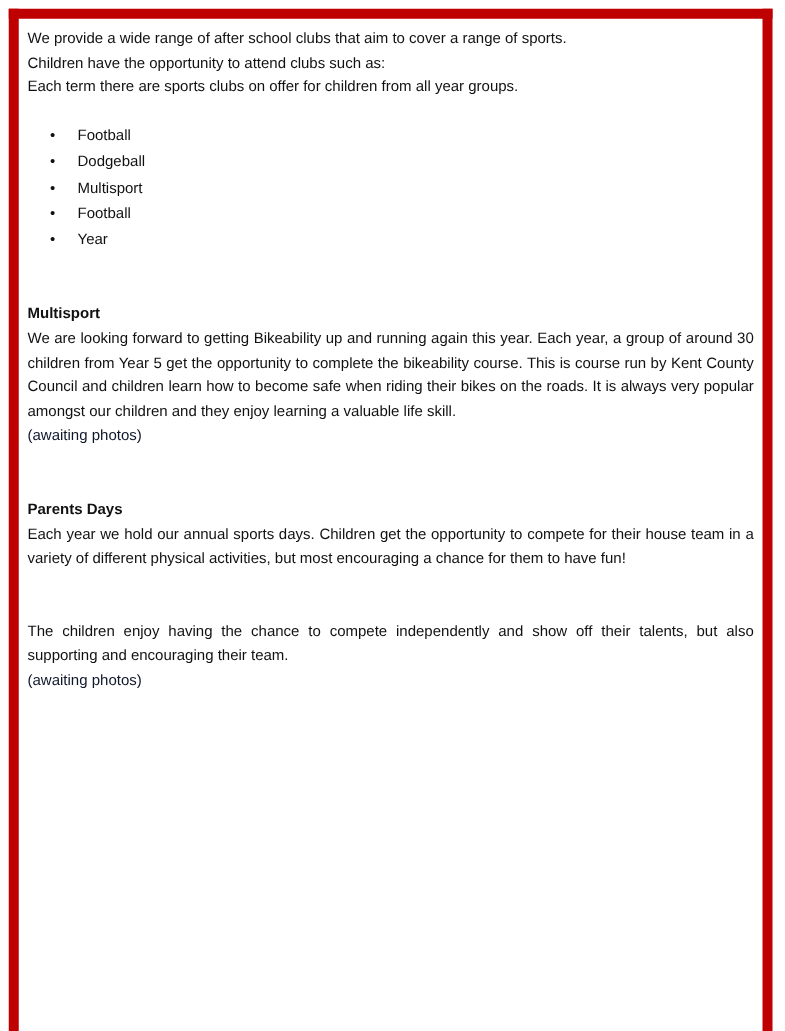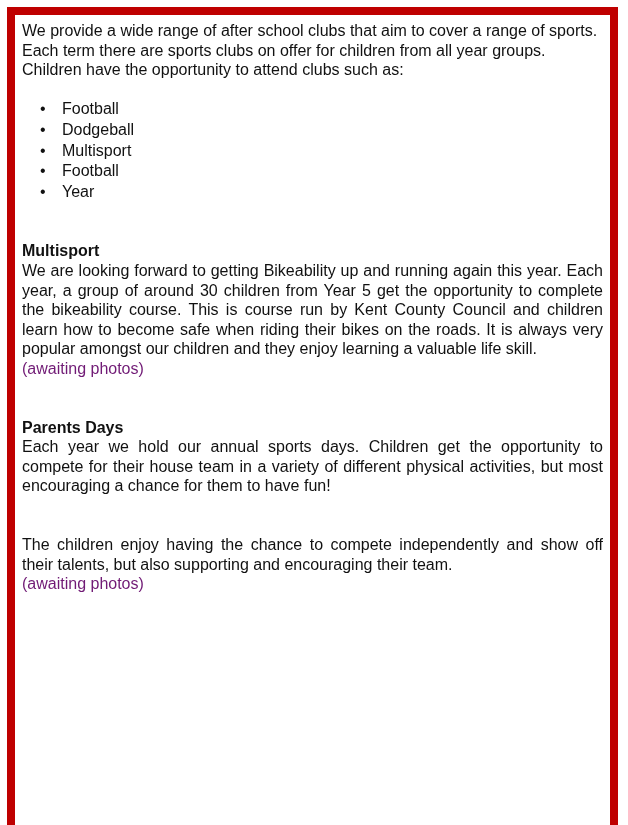--- a/index.html
+++ b/index.html
@@ -10,46 +10,46 @@
       width: 595px; height: 830px;
       border-left: 8px solid #bf0000;
       border-right: 8px solid #bf0000;
       border-top: 8px solid #bf0000;
       background: #ffffff;
     }
     .content {
       position: absolute;
       left: 22px; top: 21px;
       width: 581px;
-      font-size: 16px;
+      font-size: 12px;
       line-height: 19.6px;
       color: #111111;
     }
     .content p { margin: 0; }
     .intro { text-align: left; }
     ul.clubs { list-style: none; margin: 19.6px 0 0 0; padding: 0; }
     ul.clubs li { position: relative; padding-left: 40px; height: 20.6px; }
     ul.clubs li .bullet { position: absolute; left: 18px; top: 0; }
     .heading { font-weight: bold; }
     .justify { text-align: justify; text-align-last: left; }
-    .red { color: #701a75; }
+    .red { color: #0f172a; }
     .gap1 { height: 39px; }
     .gap2 { height: 19.6px; }
     .gap3 { height: 39px; }
   </style>
 </head>
 <body>
 
 <div class="frame"></div>
 
 <div class="content">
   <section>
     <p class="intro">We provide a wide range of after school clubs that aim to cover a range of sports.</p>
+    <p class="intro">Children have the opportunity to attend clubs such as:</p>
     <p class="intro">Each term there are sports clubs on offer for children from all year groups.</p>
-    <p class="intro">Children have the opportunity to attend clubs such as:</p>
   </section>
 
   <ul class="clubs">
     <li>
       <span class="bullet">•</span>
       <span>Football</span>
     </li>
     <li>
       <span class="bullet">•</span>
       <span>Dodgeball</span>

